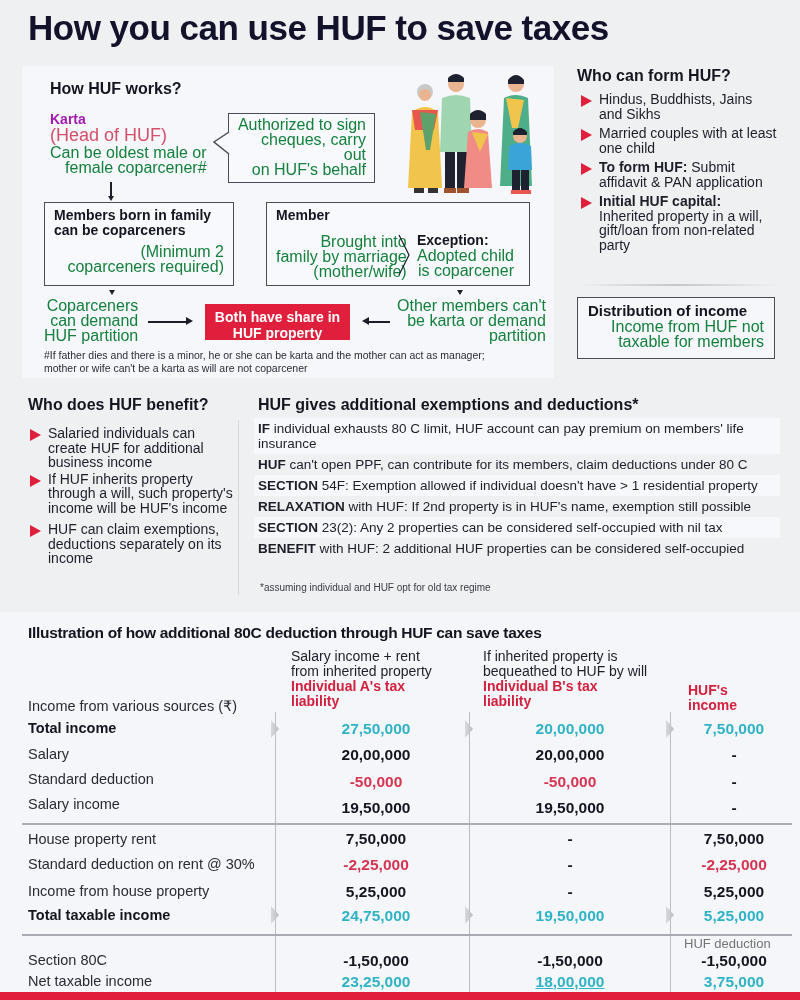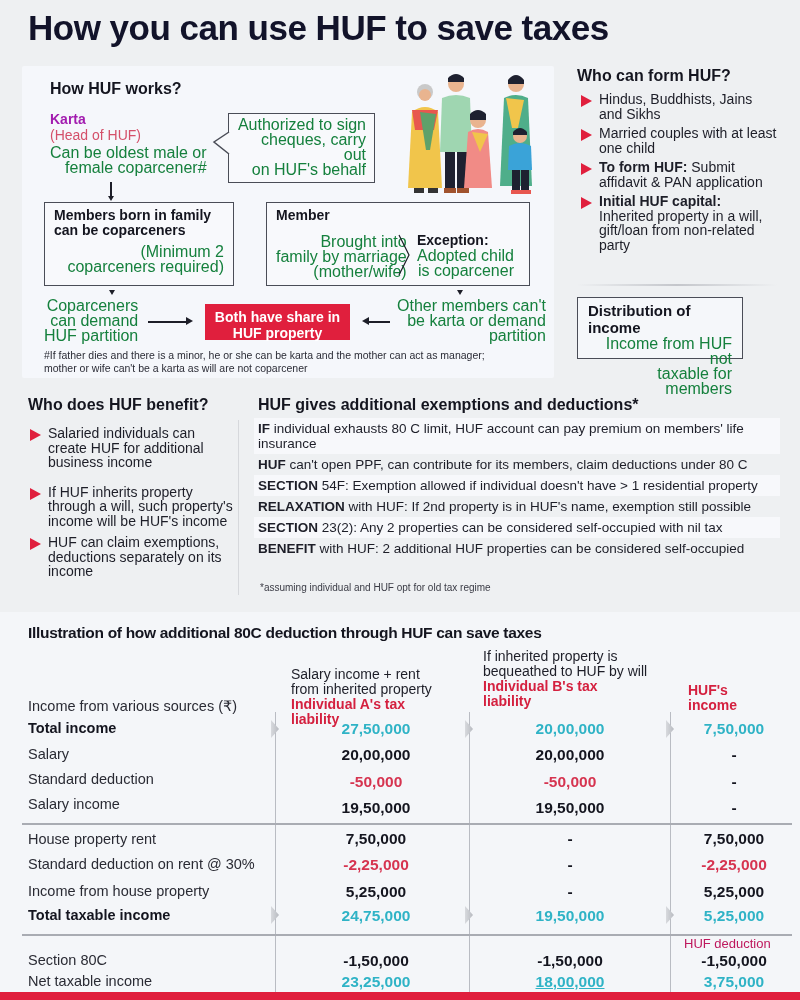--- a/index.html
+++ b/index.html
@@ -99,21 +99,21 @@
 </head>
 <body>
 
 <div class="abs title">How you can use HUF to save taxes</div>
 
 <div class="abs works-panel"></div>
 <div class="abs h2" style="left:50px;top:80px;">How HUF works?</div>
 
 <div class="abs" style="left:50px;top:112px;">
   <div class="red" style="font-weight:700;font-size:14px;line-height:15px;">Karta</div>
-  <div class="pinkish" style="font-size:14px;line-height:16px;">(Head of HUF)</div>
+  <div class="pinkish" style="font-size:18px;line-height:16px;">(Head of HUF)</div>
   <div class="body-t" style="margin-top:2px;">Can be oldest male or</div>
   <div class="body-t">female coparcener#</div>
 </div>
 
 <div class="abs box" style="left:228px;top:113px;width:147px;height:70px;padding:3px 8px;">
   <div class="body-t">Authorized to sign</div>
   <div class="body-t">cheques, carry out</div>
   <div class="body-t">on HUF's behalf</div>
 </div>
 <svg class="abs" style="left:212px;top:130px;" width="18" height="30">
@@ -227,29 +227,29 @@
     <span class="tri"></span>
     <span class="b-strong">To form HUF:</span><span> Submit affidavit &amp; PAN application</span>
   </div>
   <div class="b-item">
     <span class="tri"></span>
     <span class="b-strong">Initial HUF capital:</span><span> Inherited property in a will, gift/loan from non-related party</span>
   </div>
 </div>
 <div class="abs" style="left:577px;top:284px;width:200px;height:2px;background:linear-gradient(90deg,transparent,#c4c6cb,transparent);"></div>
 
-<div class="abs box" style="left:577px;top:297px;width:166px;height:62px;padding:4px 10px;background:#f5f7fa;">
+<div class="abs box" style="left:577px;top:297px;width:198px;height:62px;padding:4px 10px;background:#f5f7fa;">
   <div style="font-weight:700;font-size:15px;line-height:17px;">Distribution of income</div>
   <div class="body-t">Income from HUF not</div>
   <div class="body-t">taxable for members</div>
 </div>
 
 <div class="abs h2" style="left:28px;top:396px;">Who does HUF benefit?</div>
 <div class="abs bullet-list" style="left:26px;top:426px;width:210px;">
-  <div class="b-item" style="margin-bottom:15px;">
+  <div class="b-item" style="margin-bottom:2px;">
     <span class="tri"></span>
     <span>Salaried individuals can create HUF for additional business income</span>
   </div>
   <div class="b-item" style="margin-bottom:7px;">
     <span class="tri"></span>
     <span>If HUF inherits property through a will, such property's income will be HUF's income</span>
   </div>
   <div class="b-item">
     <span class="tri"></span>
     <span>HUF can claim exemptions, deductions separately on its income</span>
@@ -264,21 +264,21 @@
   <div class="ex-row shade"><b>SECTION</b><span> 54F: Exemption allowed if individual doesn't have &gt; 1 residential property</span></div>
   <div class="ex-row"><b>RELAXATION</b><span> with HUF: If 2nd property is in HUF's name, exemption still possible</span></div>
   <div class="ex-row shade"><b>SECTION</b><span> 23(2): Any 2 properties can be considered self-occupied with nil tax</span></div>
   <div class="ex-row"><b>BENEFIT</b><span> with HUF: 2 additional HUF properties can be considered self-occupied</span></div>
 </div>
 <div class="abs" style="left:260px;top:582px;font-size:10px;color:#3a3b45;">*assuming individual and HUF opt for old tax regime</div>
 
 <div class="abs tbl-bg"></div>
 <div class="abs tbl-title">Illustration of how additional 80C deduction through HUF can save taxes</div>
 
-<div class="abs col-head" style="left:291px;top:667px;">
+<div class="abs col-head" style="left:291px;top:649px;">
   <div>Salary income + rent</div>
   <div>from inherited property</div>
   <div class="red-b">Individual A's tax</div>
   <div class="red-b">liability</div>
 </div>
 <div class="abs col-head" style="left:483px;top:649px;">
   <div>If inherited property is</div>
   <div>bequeathed to HUF by will</div>
   <div class="red-b">Individual B's tax</div>
   <div class="red-b">liability</div>
@@ -336,21 +336,21 @@
 <div class="abs row-label" style="top:883px;">Income from house property</div>
 <div class="abs num black" style="left:306px;top:883px;">5,25,000</div>
 <div class="abs num black" style="left:500px;top:883px;">-</div>
 <div class="abs num black" style="left:664px;top:883px;">5,25,000</div>
 
 <div class="abs row-label bold" style="top:907px;">Total taxable income</div>
 <div class="abs num teal" style="left:306px;top:907px;">24,75,000</div>
 <div class="abs num teal" style="left:500px;top:907px;">19,50,000</div>
 <div class="abs num teal" style="left:664px;top:907px;">5,25,000</div>
 
-<div class="abs" style="left:684px;top:936px;font-size:13px;color:#be185d;">HUF deduction</div>
+<div class="abs" style="left:684px;top:936px;font-size:13px;color:#737373;">HUF deduction</div>
 
 <div class="abs row-label" style="top:952px;">Section 80C</div>
 <div class="abs num black" style="left:306px;top:952px;">-1,50,000</div>
 <div class="abs num black" style="left:500px;top:952px;">-1,50,000</div>
 <div class="abs num black" style="left:664px;top:952px;">-1,50,000</div>
 
 <div class="abs row-label" style="top:973px;">Net taxable income</div>
 <div class="abs num teal" style="left:306px;top:973px;">23,25,000</div>
 <div class="abs num teal" style="left:500px;top:973px;text-decoration:underline;">18,00,000</div>
 <div class="abs num teal" style="left:664px;top:973px;">3,75,000</div>

